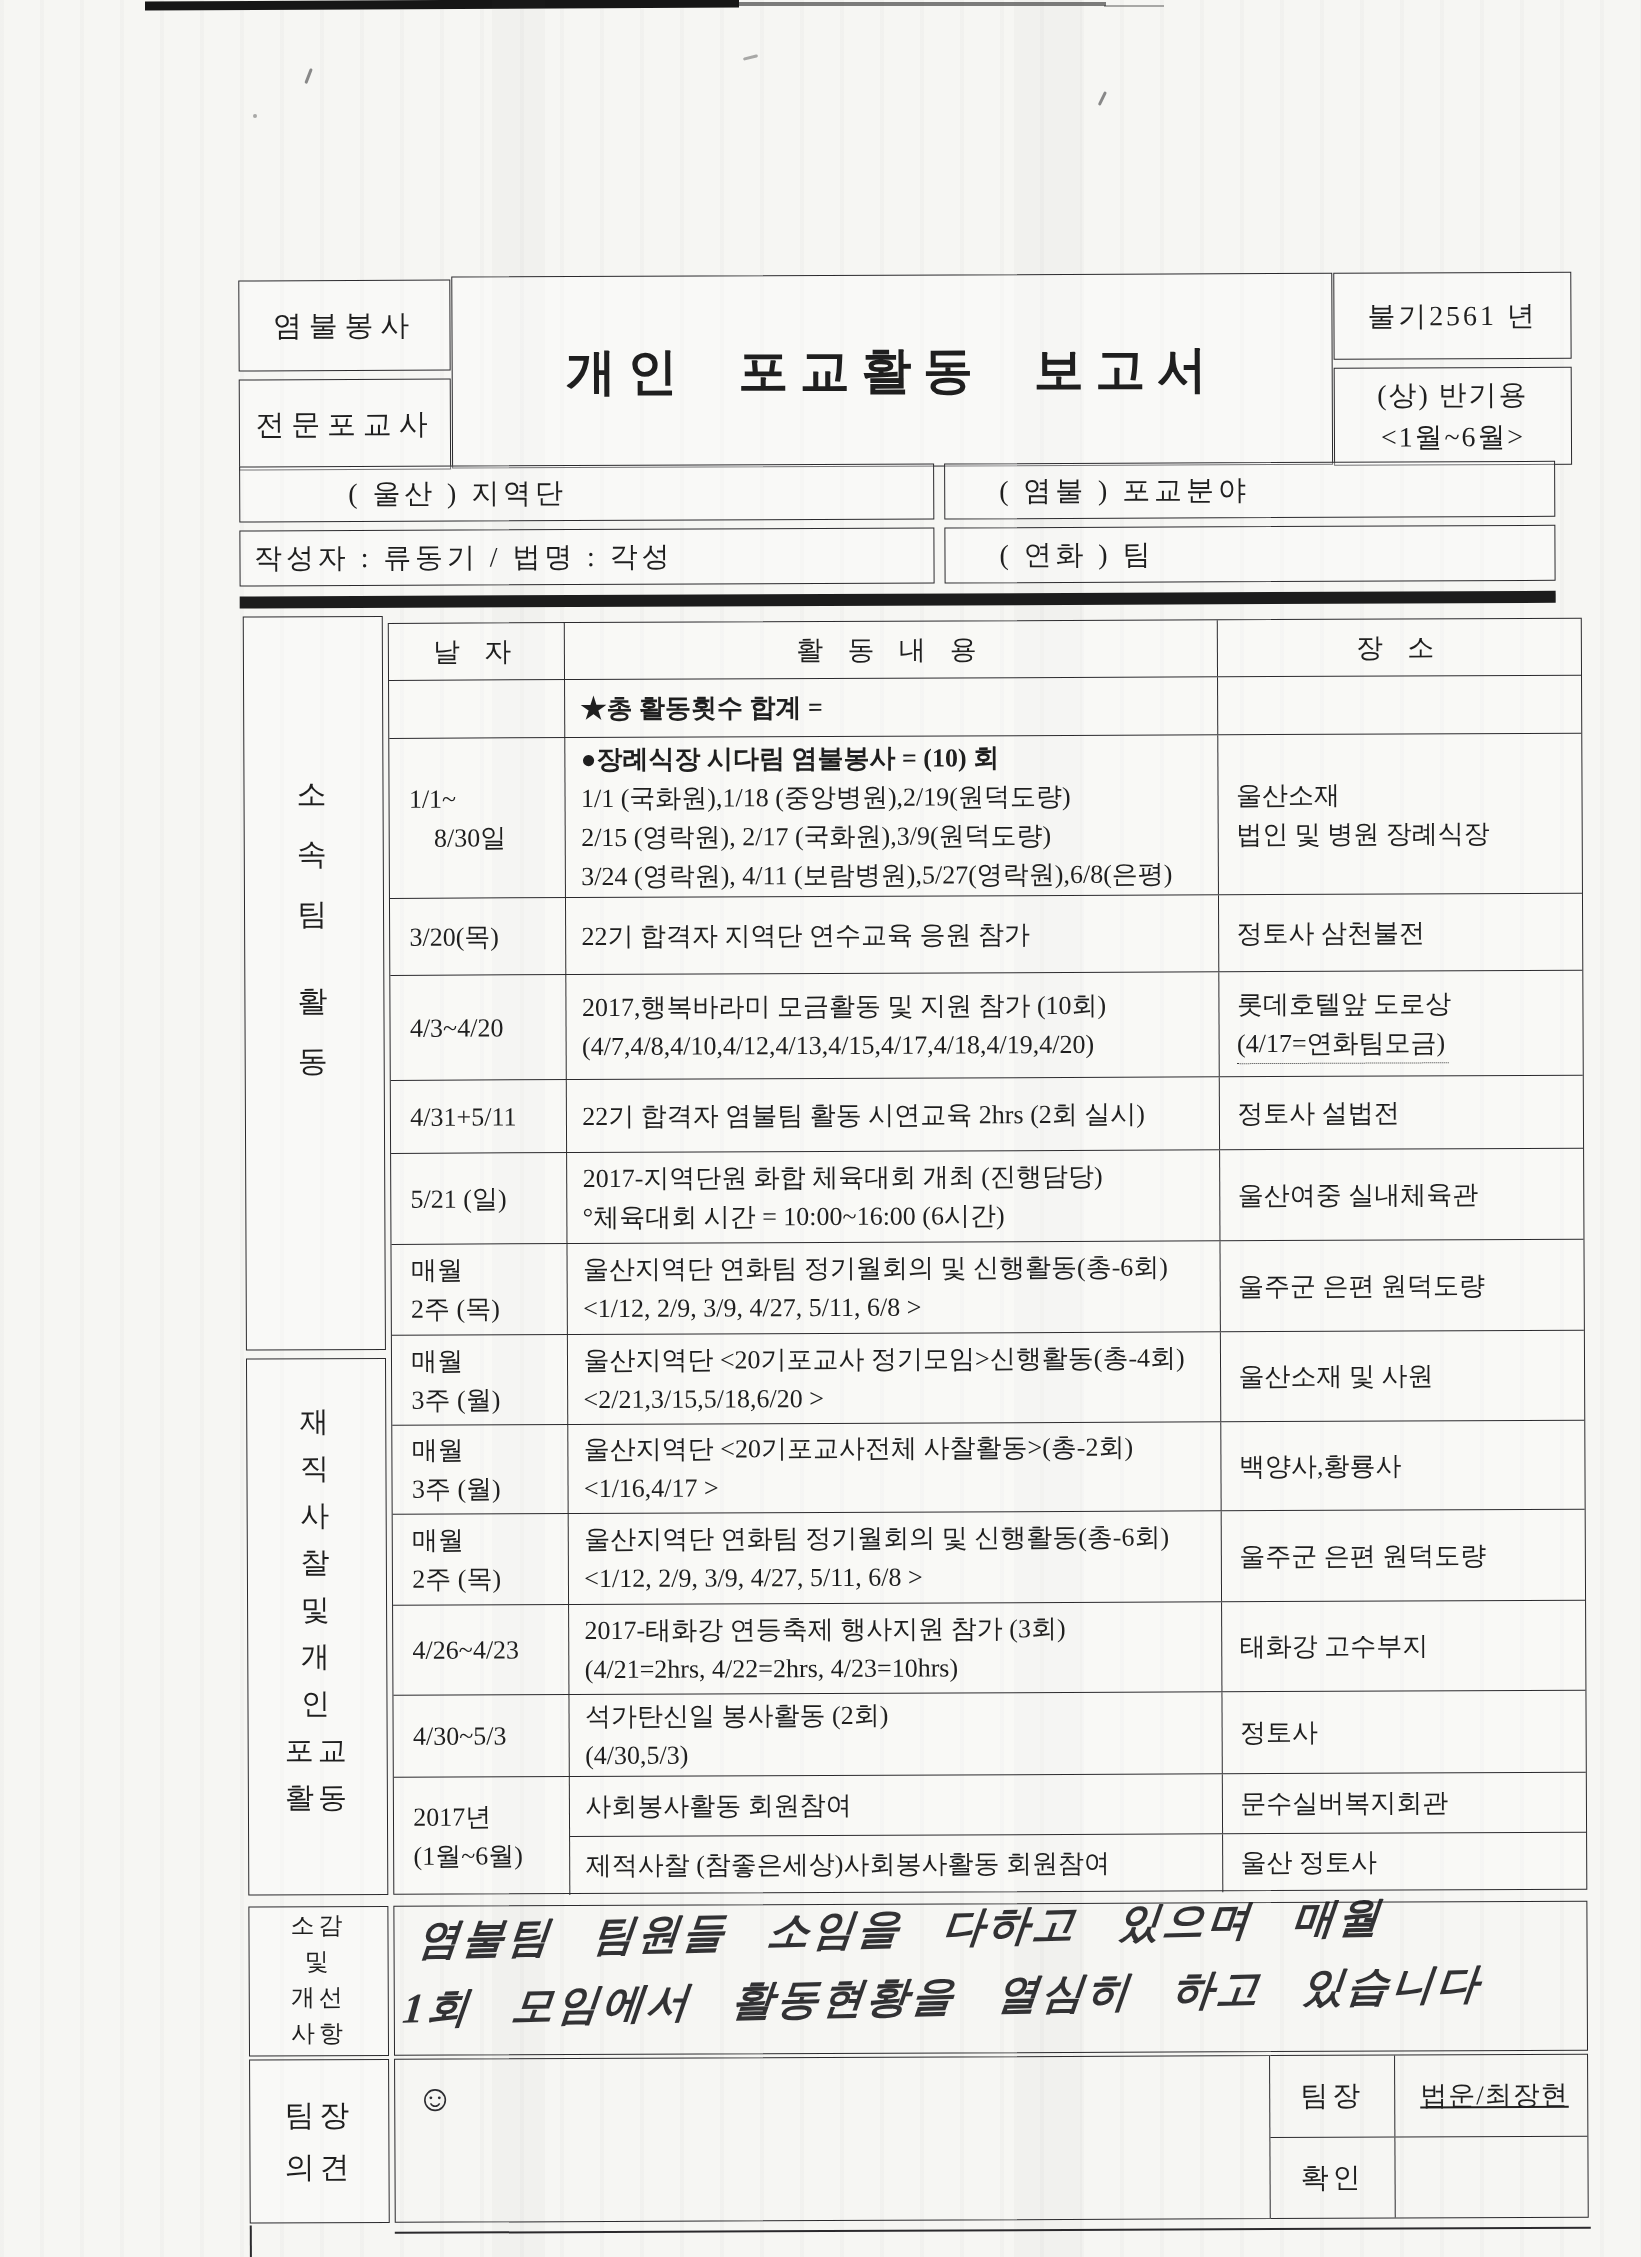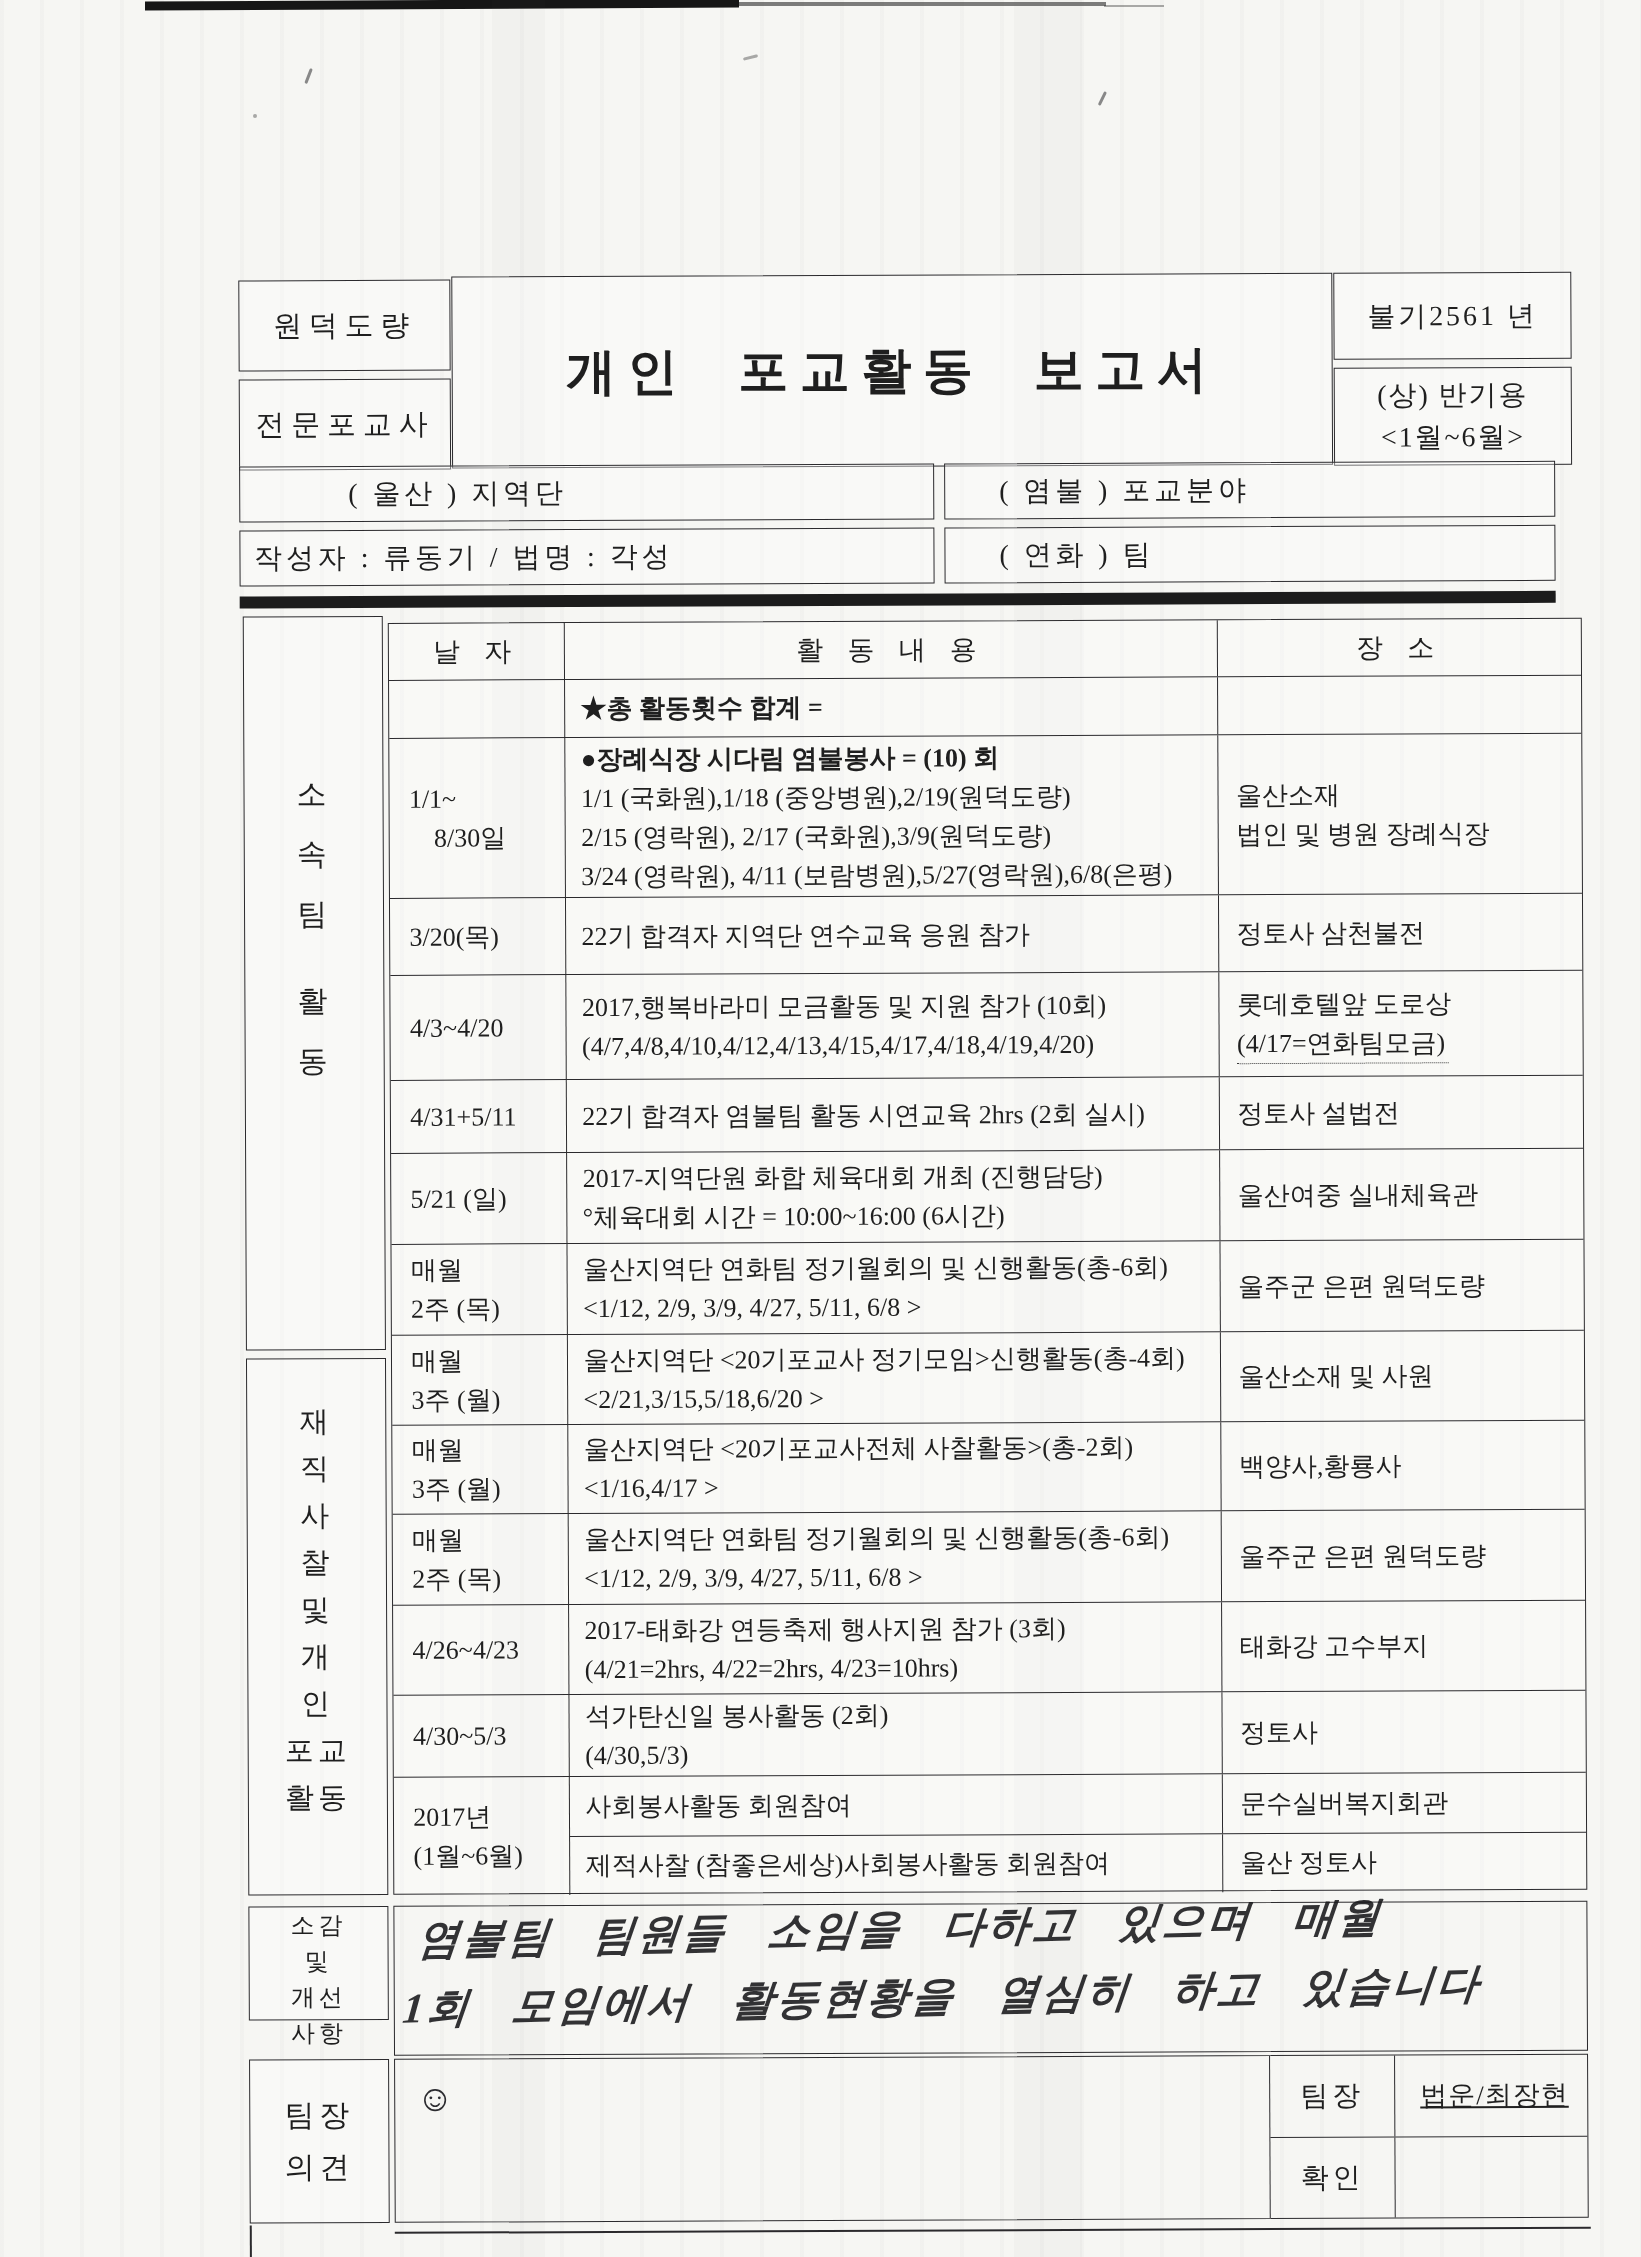--- a/index.html
+++ b/index.html
@@ -88,21 +88,21 @@
   <div class="mark" style="left:307px;top:68px;width:2.9px;height:16.4px;transform:rotate(21deg);opacity:.7;"></div>
   <div class="mark" style="left:743px;top:56px;width:14.5px;height:2.9px;transform:rotate(-14deg);opacity:.5;"></div>
   <div class="mark" style="left:1101px;top:91px;width:2.9px;height:14.5px;transform:rotate(26deg);opacity:.7;"></div>
   <div class="mark" style="left:253px;top:114px;width:3.9px;height:3.9px;border-radius:50%;opacity:.5;"></div>
   <div class="streak" style="left:492px;width:53px;"></div>
   <div class="streak" style="left:1014px;width:68px;"></div>
 
   <div id="tilt">
 
     <div class="abs box cen hdr-small" style="left:241px;top:278px;width:212px;height:91px;">
-      <span>원덕도량</span>
+      <span>염불봉사</span>
     </div>
     <div class="abs box cen hdr-small" style="left:241px;top:377px;width:212px;height:91px;">
       <span>전문포교사</span>
     </div>
 
     <div class="abs box" id="title-box" style="left:454px;top:275px;width:881px;height:192px;">
       <span id="doc-title">개인 포교활동 보고서</span>
     </div>
 
     <div class="abs box cen era" style="left:1336px;top:275px;width:238px;height:87px;">
@@ -141,21 +141,21 @@
         <div class="vchar">재</div>
         <div class="vchar">직</div>
         <div class="vchar">사</div>
         <div class="vchar">찰</div>
         <div class="vchar">및</div>
         <div class="vchar">개</div>
         <div class="vchar">인</div>
         <div class="vchar">포교</div>
         <div class="vchar">활동</div>
       </div>
-    <div class="abs box side" id="side-c" style="left:244px;top:1904px;width:140px;height:114px;">
+    <div class="abs box side" id="side-c" style="left:244px;top:1904px;width:140px;height:150px;justify-content:center;font-family:Liberation Mono, monospace;">
         <div class="vchar">소감</div>
         <div class="vchar">및</div>
         <div class="vchar">개선</div>
         <div class="vchar">사항</div>
       </div>
     <div class="abs box side" id="side-d" style="left:244px;top:2057px;width:140px;height:164px;justify-content:center;">
         <div class="vchar">팀장</div>
         <div class="vchar">의견</div>
       </div>
     <div class="abs" style="left:244px;top:2223px;width:1.9px;height:35px;background:var(--line);"></div>

